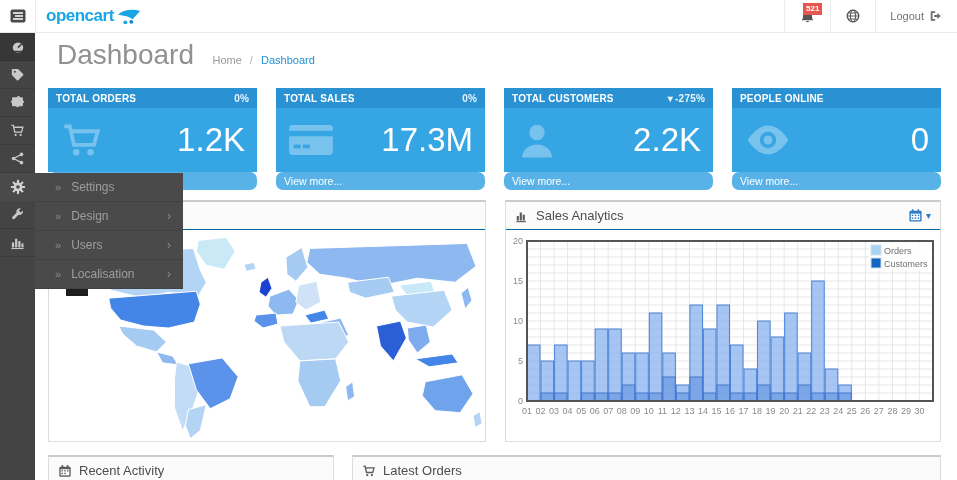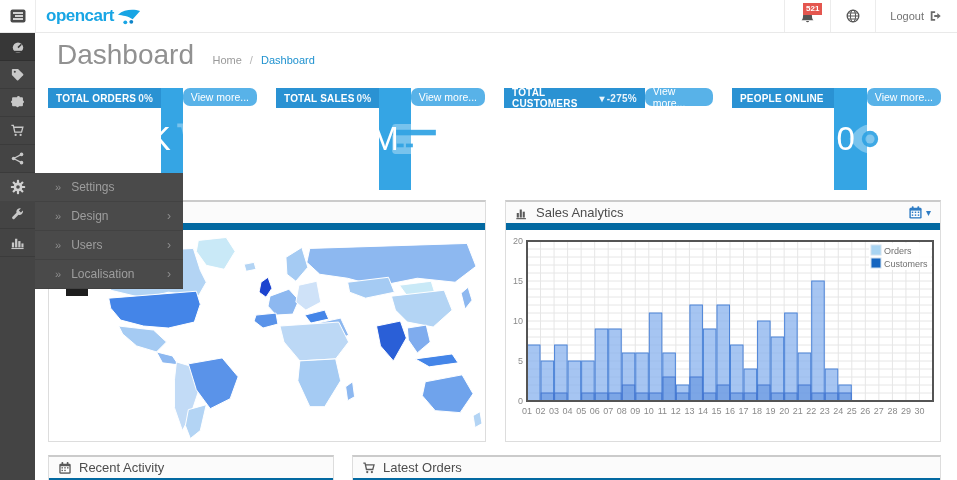--- a/index.html
+++ b/index.html
@@ -41,34 +41,34 @@
   .content { position:absolute; left:35px; top:33px; width:922px; height:447px; background:#fff; }
   .page-header { position:absolute; left:22px; top:6px; white-space:nowrap; }
   .page-title { display:inline-block; font-size:28px; font-weight:normal; color:#919191; }
   .breadcrumb { display:inline-block; margin-left:14px; font-size:11px; }
   .bc-home { color:#9a9a9a; cursor:pointer; }
   .bc-sep { color:#b5b5b5; margin:0 5px; }
   .bc-current { color:#1e91cf; cursor:pointer; }
 
   
   .tiles { position:absolute; left:13px; top:55px; width:893px; display:flex; gap:19px; }
-  .tile { flex:1 1 0; height:102px; display:flex; flex-direction:row; overflow:hidden; }
+  .tile { flex:1 1 0; height:102px; display:flex; flex-direction:column; overflow:hidden; }
   .tile-head { height:20px; background:#2a92d3; color:#fff; font-size:10px; font-weight:bold;
                display:flex; align-items:center; padding:0 8px; letter-spacing:0.2px; }
   .tile-delta { margin-left:auto; font-weight:bold; font-size:10px; color:#eaf4fb; display:flex; align-items:center; gap:2px;}
   .tile-body { flex:1; background:#35a5e4; position:relative; }
   .tile-icon { position:absolute; left:12px; top:50%; transform:translateY(-50%); opacity:0.95; }
   .tile-value { position:absolute; right:12px; top:50%; transform:translateY(-50%);
                 color:#fff; font-size:33px; }
   .tile-foot { height:18px; background:#58b2e8; color:#fff; font-size:10.5px;
                display:flex; align-items:center; padding:0 8px; cursor:pointer;border-radius:7px; }
 
   
   .panel { position:absolute; background:#fff; border:1px solid #dddddd; border-top:2px solid #cbcbcb; }
-  .panel-head { height:28px; background:#fbfbfb; border-bottom:7px solid #0369a1;
+  .panel-head { height:28px; background:#fbfbfb; border-bottom:1px solid #0369a1;
                 display:flex; align-items:center; padding:0 9px; }
   .panel-title { font-size:13px; color:#4d4d4d; margin-left:7px; }
   .panel-tools { margin-left:auto; display:flex; align-items:center; gap:3px; cursor:pointer; }
   .panel-tools .caret { color:#2e7cc4; font-size:10px; }
 
   .panel-map { left:13px; top:167px; width:438px; height:242px; }
   .map-body { position:relative; width:436px; height:211px; background:#fff; }
 
   .panel-sales { left:470px; top:167px; width:436px; height:242px; }
   .chart-body { position:relative; width:434px; height:211px; }

